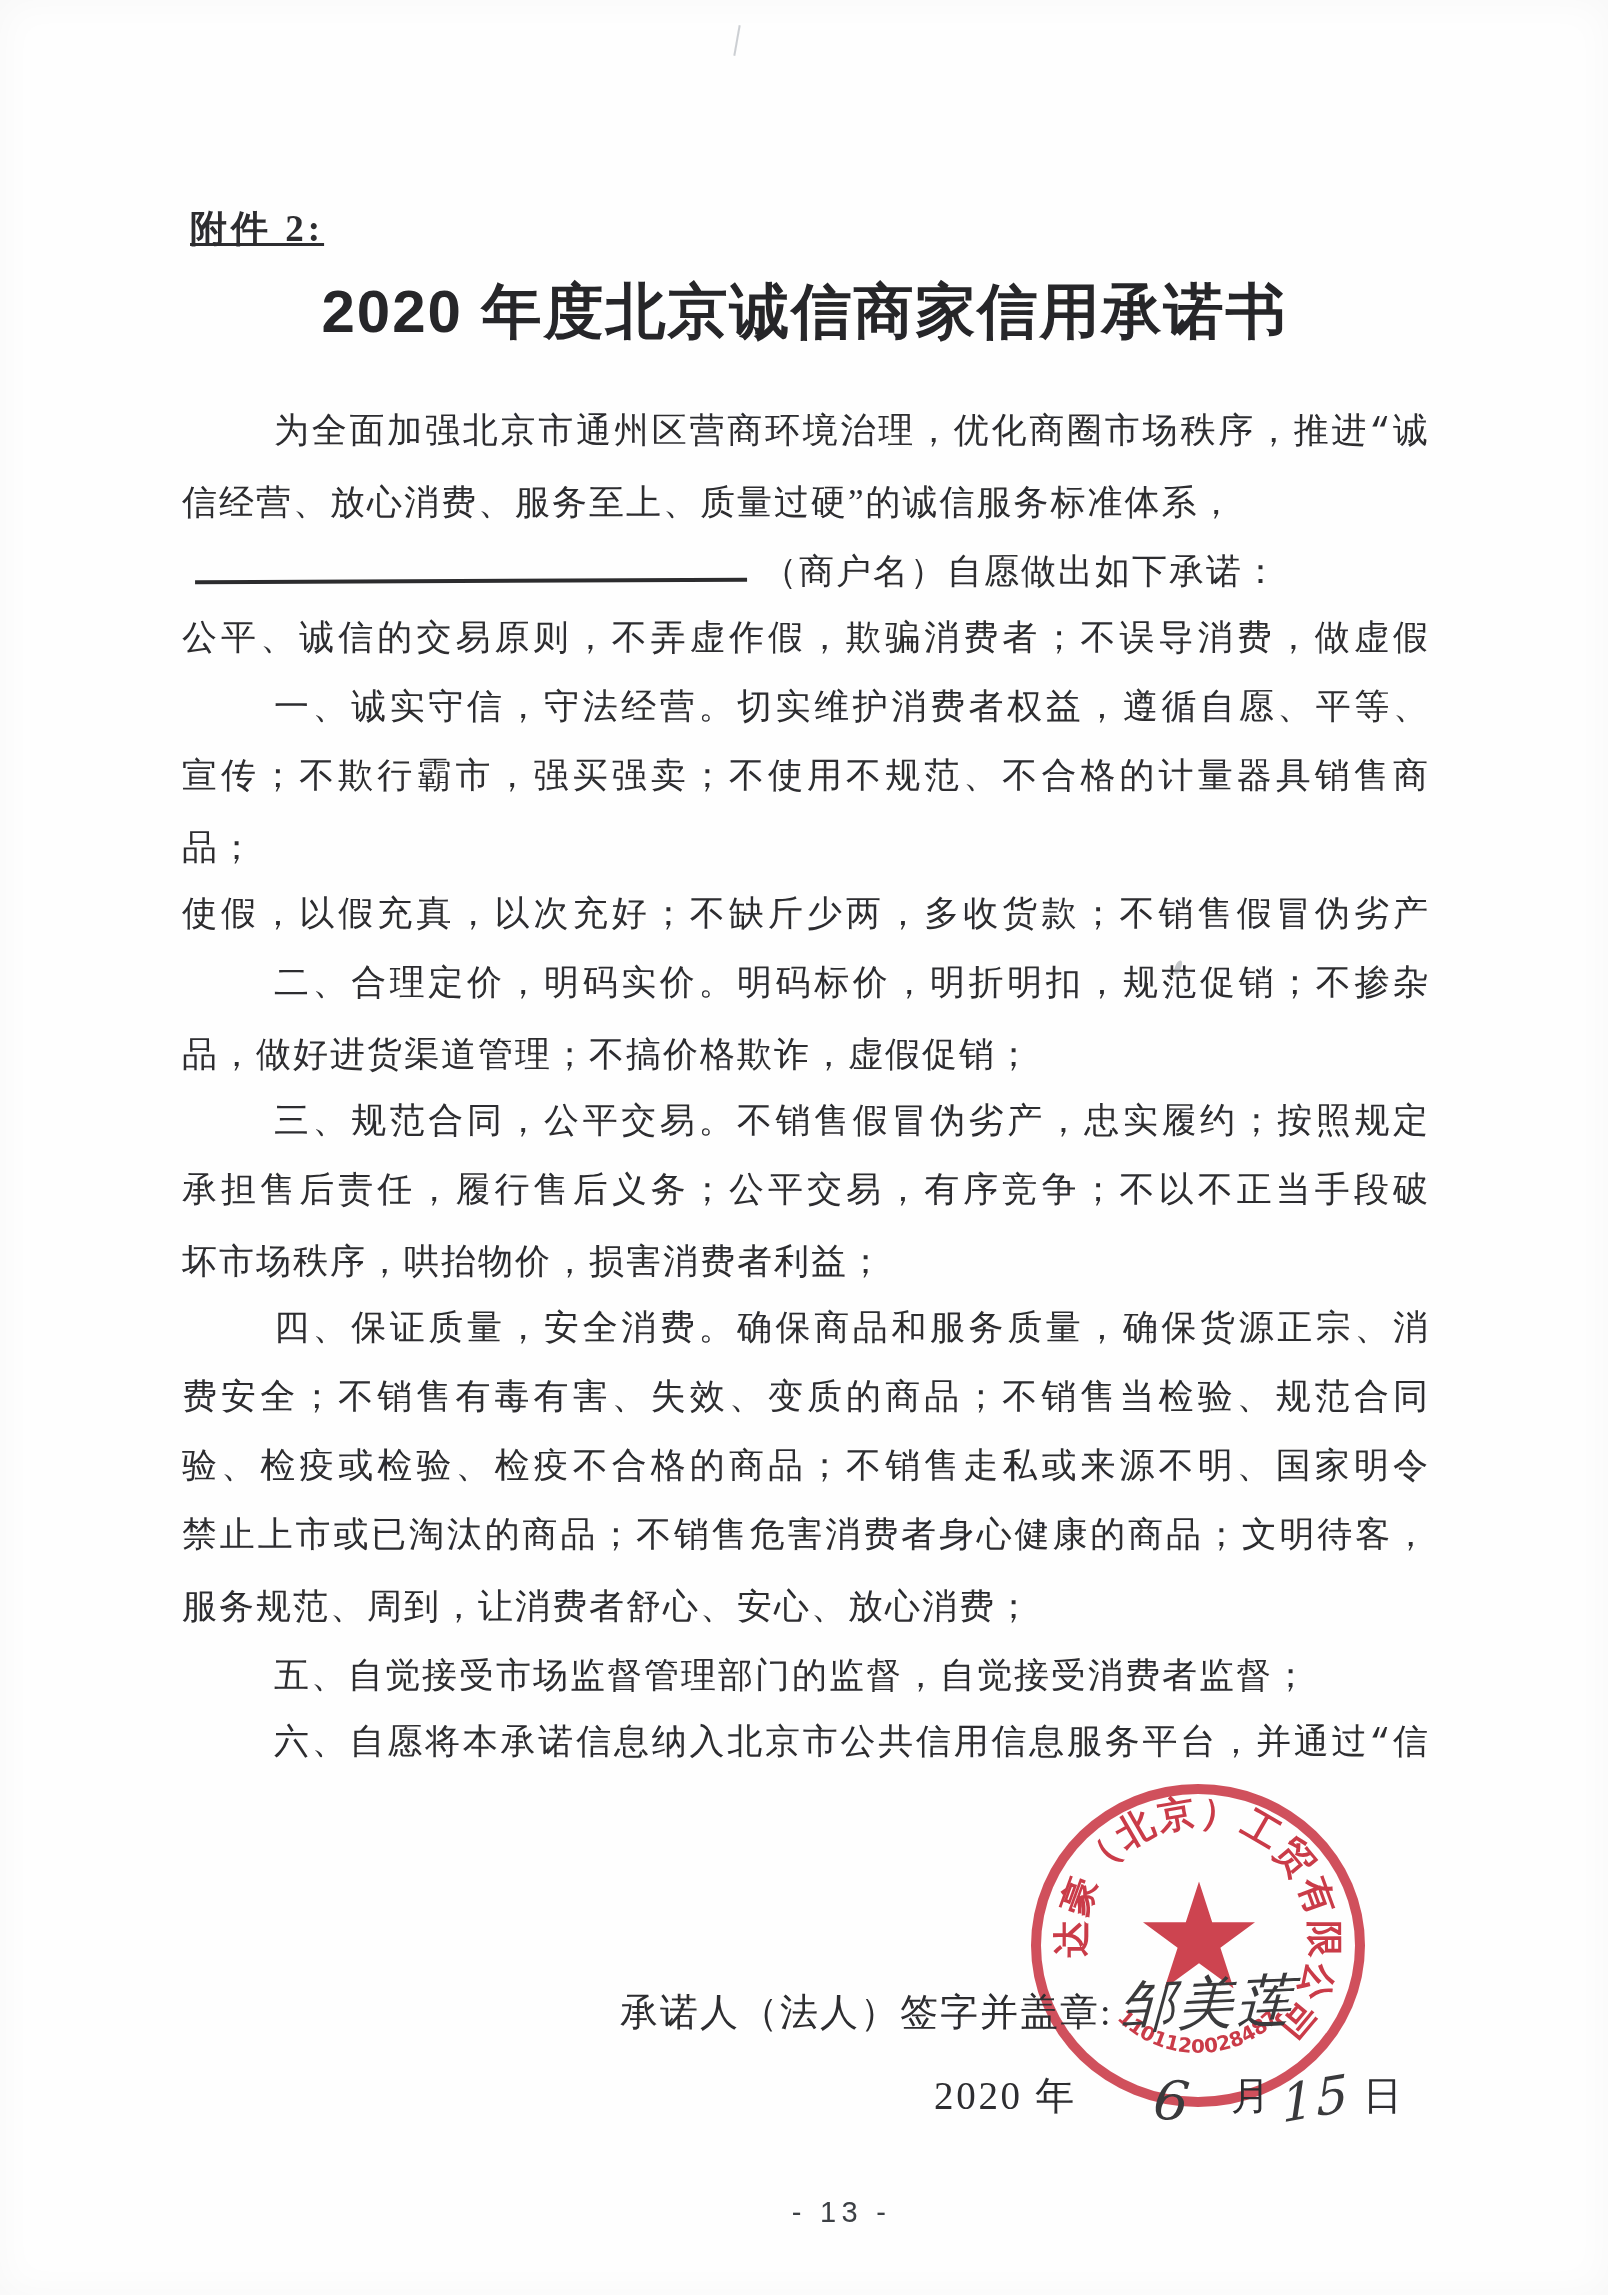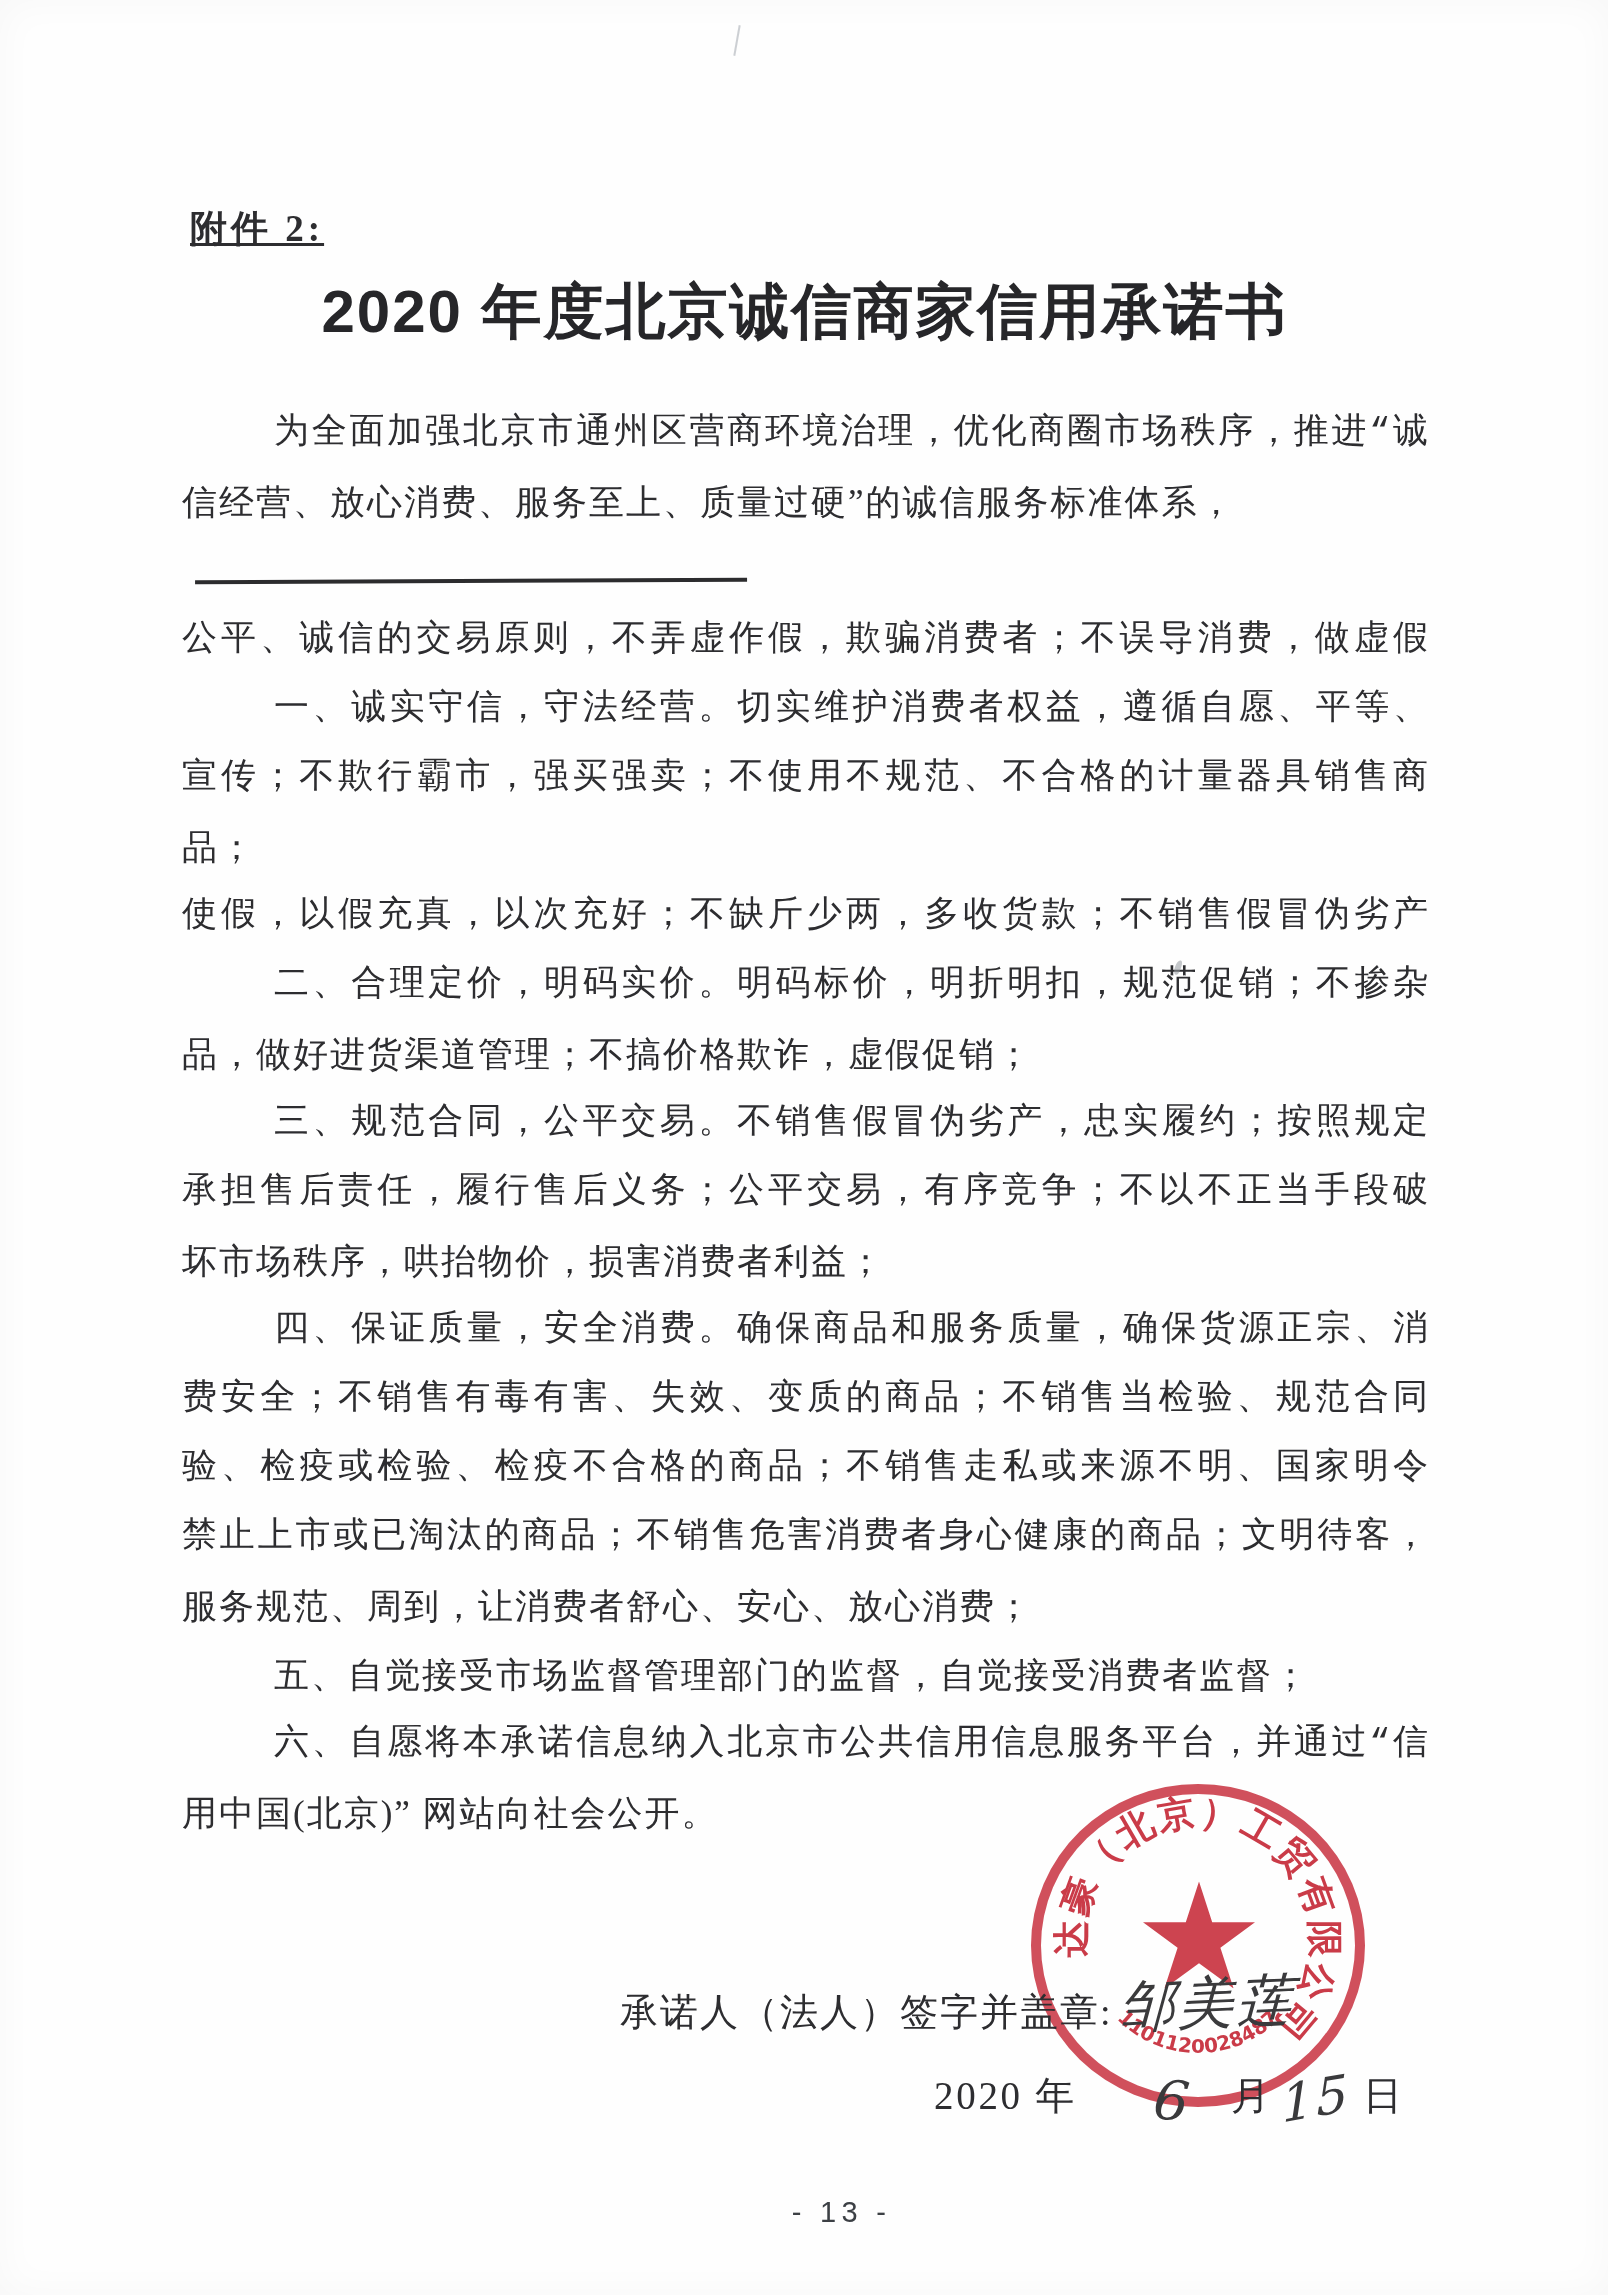--- a/index.html
+++ b/index.html
@@ -102,39 +102,38 @@
 
 <div class="page">
 
   <div class="attachment">附件 2:</div>
 
   <h1 class="doc-title">2020 年度北京诚信商家信用承诺书</h1>
 
   <div class="body-block">
     <div class="bline just indent">为全面加强北京市通州区营商环境治理，优化商圈市场秩序，推进“诚</div>
     <div class="bline">信经营、放心消费、服务至上、质量过硬”的诚信服务标准体系，</div>
-    <div class="bline"><span class="blank-underline"></span></div>
+    <div class="bline"><span class="blank-underline"></span><span>（商户名）自愿做出如下承诺：</span></div>
     <div class="bline just">公平、诚信的交易原则，不弄虚作假，欺骗消费者；不误导消费，做虚假</div>
     <div class="bline just indent">一、诚实守信，守法经营。切实维护消费者权益，遵循自愿、平等、</div>
     <div class="bline just">宣传；不欺行霸市，强买强卖；不使用不规范、不合格的计量器具销售商</div>
     <div class="bline">品；</div>
     <div class="bline just">使假，以假充真，以次充好；不缺斤少两，多收货款；不销售假冒伪劣产</div>
     <div class="bline just indent">二、合理定价，明码实价。明码标价，明折明扣，规范促销；不掺杂</div>
     <div class="bline">品，做好进货渠道管理；不搞价格欺诈，虚假促销；</div>
     <div class="bline just indent">三、规范合同，公平交易。不销售假冒伪劣产，忠实履约；按照规定</div>
     <div class="bline just">承担售后责任，履行售后义务；公平交易，有序竞争；不以不正当手段破</div>
     <div class="bline">坏市场秩序，哄抬物价，损害消费者利益；</div>
     <div class="bline just indent">四、保证质量，安全消费。确保商品和服务质量，确保货源正宗、消</div>
     <div class="bline just">费安全；不销售有毒有害、失效、变质的商品；不销售当检验、规范合同</div>
     <div class="bline just">验、检疫或检验、检疫不合格的商品；不销售走私或来源不明、国家明令</div>
     <div class="bline just">禁止上市或已淘汰的商品；不销售危害消费者身心健康的商品；文明待客，</div>
     <div class="bline">服务规范、周到，让消费者舒心、安心、放心消费；</div>
     <div class="bline indent">五、自觉接受市场监督管理部门的监督，自觉接受消费者监督；</div>
     <div class="bline just indent">六、自愿将本承诺信息纳入北京市公共信用信息服务平台，并通过“信</div>
-    <div class="bline">用中国(北京)” 网站向社会公开。</div>
   </div>
 
   <div class="stamp">
     <div class="stamp-ring"></div>
     <div class="stamp-star"></div>
     <div class="arc-layer arc-company">
         <span class="arc-ch" style="transform: translate(-50%, -50%) rotate(-90deg) translateY(-126px);">达</span>
         <span class="arc-ch" style="transform: translate(-50%, -50%) rotate(-70deg) translateY(-126px);">豪</span>
         <span class="arc-ch" style="transform: translate(-50%, -50%) rotate(-50deg) translateY(-126px);">（</span>
         <span class="arc-ch" style="transform: translate(-50%, -50%) rotate(-30deg) translateY(-126px);">北</span>

